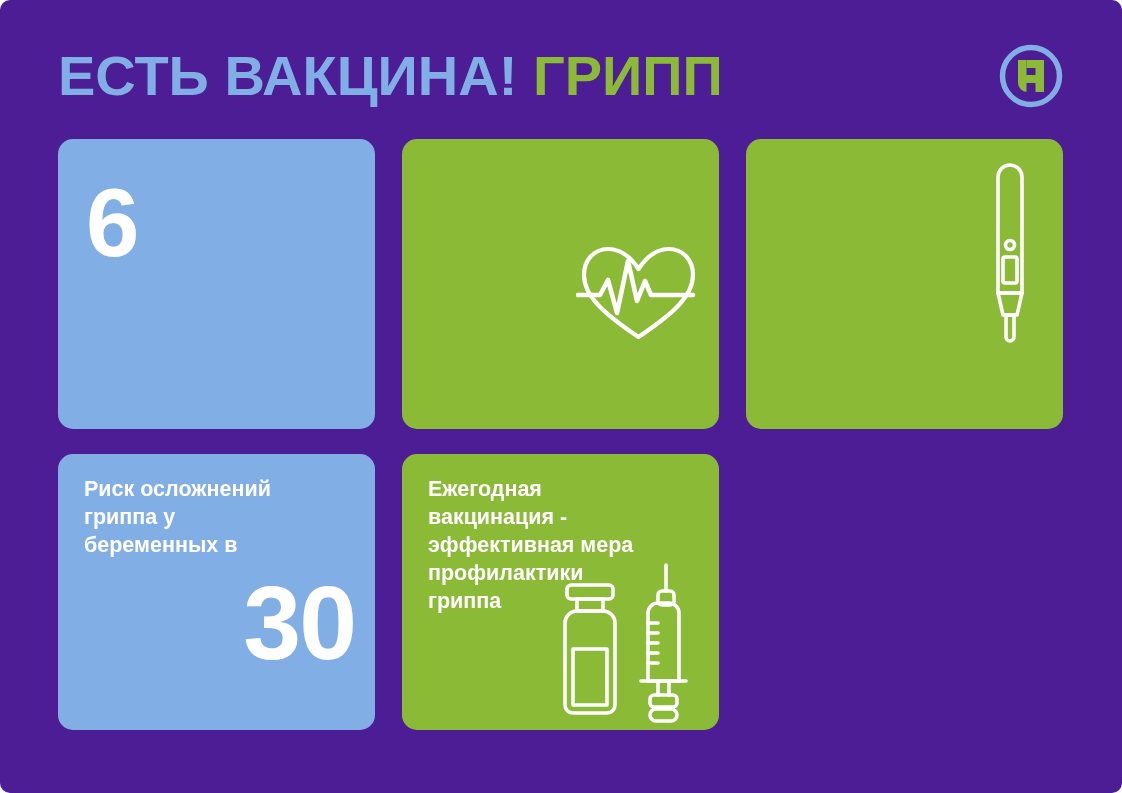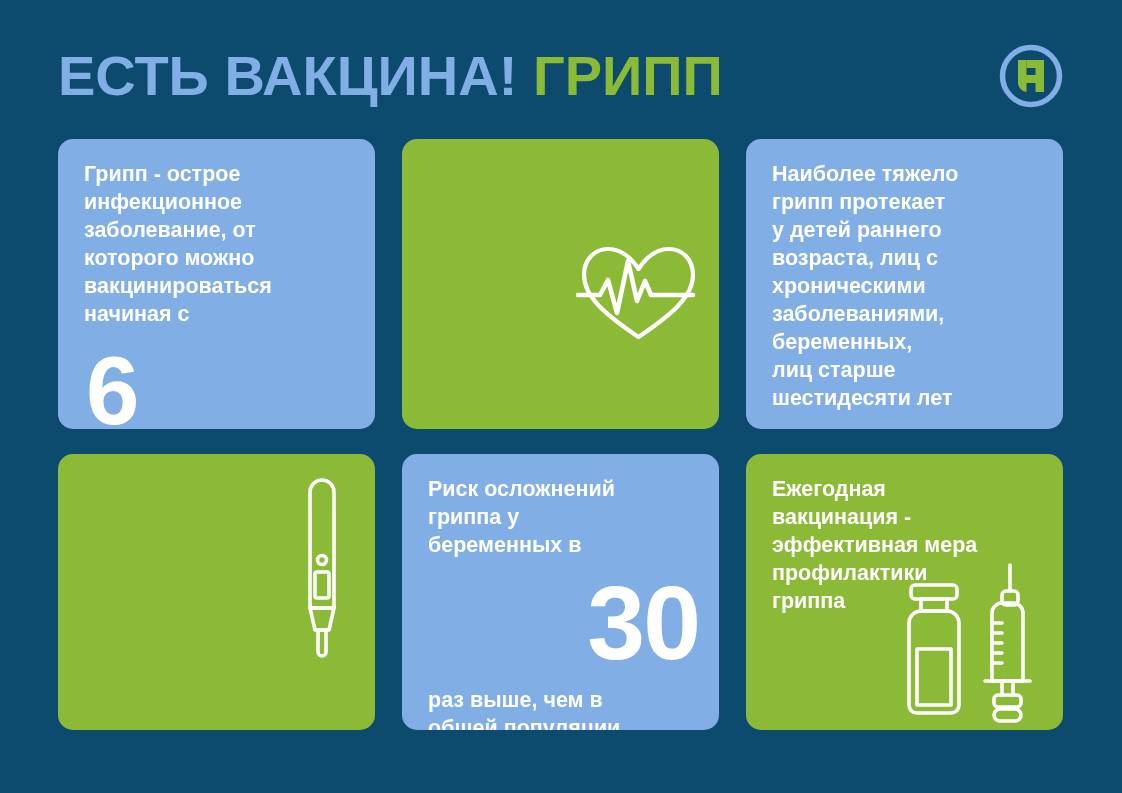--- a/index.html
+++ b/index.html
@@ -11,21 +11,22 @@
     height: 793px;
     background: #ffffff;
     font-family: "Liberation Sans", sans-serif;
     overflow: hidden;
   }
 
   .poster {
     position: relative;
     width: 1122px;
     height: 793px;
-    background: #0c4a6e;
+    background: #4c1d95;
+    border-radius: 10px;
   }
 
   
   .header {
     position: absolute;
     left: 58px;
     top: 36px;
     width: 1006px;
     height: 80px;
     display: flex;
@@ -151,75 +152,56 @@
         <circle cx="33" cy="33" r="28.5" fill="none" stroke="#81AEE5" stroke-width="5.5"></circle>
         <path d="M20 17 h8.5 v32 h9 v-9 h-9 v-8 h9 v-15 h8.5 v32 h-17 a9 9 0 0 1 -9 -9 z" fill="#8BBA36"></path>
         <path d="M28.5 17 h17 v8 h-17 z" fill="#8BBA36"></path>
       </svg>
     </span>
   </div>
 
   <div class="grid">
 
     <div class="card blue card-1">
-      <p class="card-text">Грипп - острое
-инфекционное
-заболевание, от
-которого можно
-вакцинироваться
-начиная с</p>
       <div class="number-row">
         <span class="big-number">6</span>
       </div>
     </div>
 
     <div class="card green">
       <span class="icon icon-heart">
         <svg viewBox="0 0 125 105" aria-hidden="true">
           <g fill="none" stroke="#ffffff" stroke-width="4.2" stroke-linecap="round" stroke-linejoin="round">
             <path d="M62.5 98 C 30 76 8 58 8 36 C 8 20 19 10 32 10 C 43 10 54 17 62.5 30 C 71 17 82 10 93 10 C 106 10 117 20 117 36 C 117 58 95 76 62.5 98 Z"></path>
             <path d="M2 56 h22 l8 -15 l9 33 l11 -52 l9 40 l8 -20 l6 14 h42" stroke-width="4.6"></path>
           </g>
         </svg>
       </span>
     </div>
 
-    <div class="card blue">
-      <p class="card-text">Наиболее тяжело
-грипп протекает
-у детей раннего
-возраста, лиц с
-хроническими
-заболеваниями,
-беременных,
-лиц старше
-шестидесяти лет</p>
-    </div>
 
     <div class="card green">
       <span class="icon icon-thermometer">
         <svg viewBox="0 0 74 190" aria-hidden="true">
           <g fill="none" stroke="#ffffff" stroke-width="3.6" stroke-linecap="round" stroke-linejoin="round">
             <path d="M25 20 a12 12 0 0 1 24 0 v116 h-24 z"></path>
             <path d="M25 136 h24 l-5 22 h-14 z"></path>
             <path d="M33 158 h8 v22 a4 4 0 0 1 -8 0 z"></path>
             <circle cx="37" cy="88" r="4.5"></circle>
             <rect x="30" y="100" width="14" height="26" rx="2"></rect>
           </g>
         </svg>
       </span>
     </div>
 
     <div class="card blue card-5">
       <p class="card-text">Риск осложнений
 гриппа у
 беременных в</p>
       <span class="big-number">30</span>
-      <p class="card-footer">раз выше, чем в
-общей популяции</p>
     </div>
 
     <div class="card green">
       <p class="card-text">Ежегодная
 вакцинация -
 эффективная мера
 профилактики
 гриппа</p>
       <span class="icon icon-vaccine">
         <svg viewBox="0 0 150 165" aria-hidden="true">

